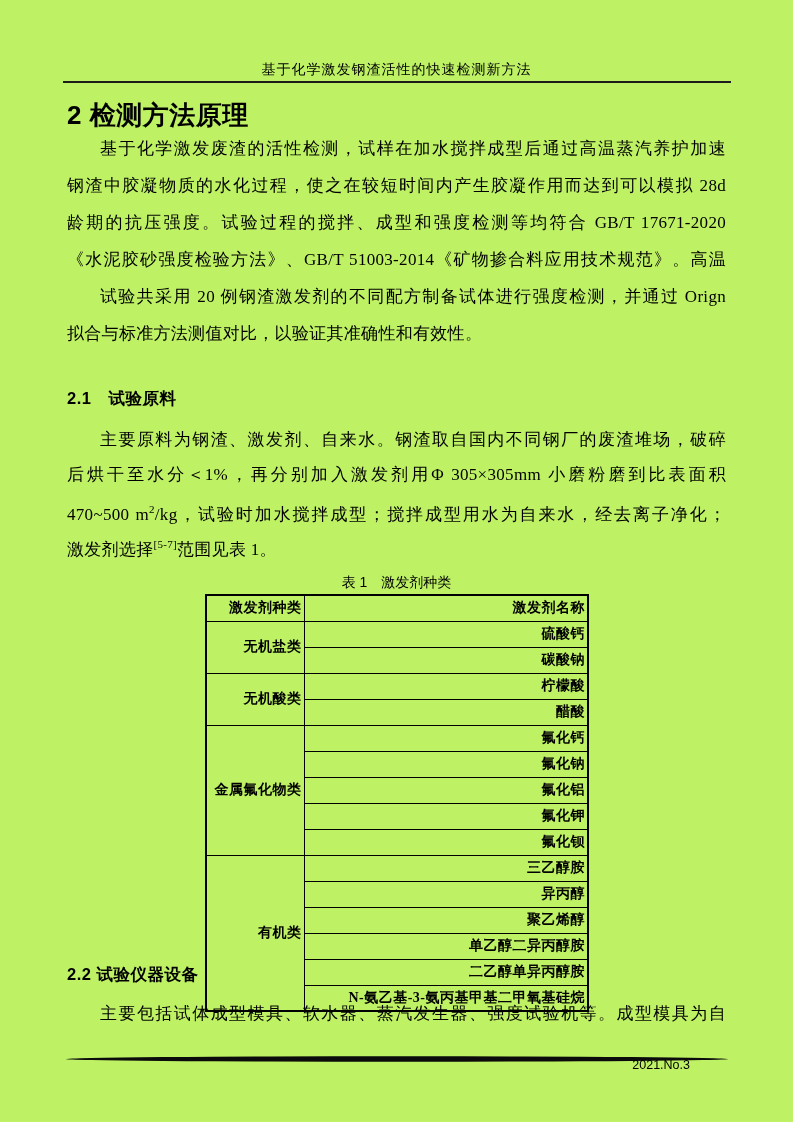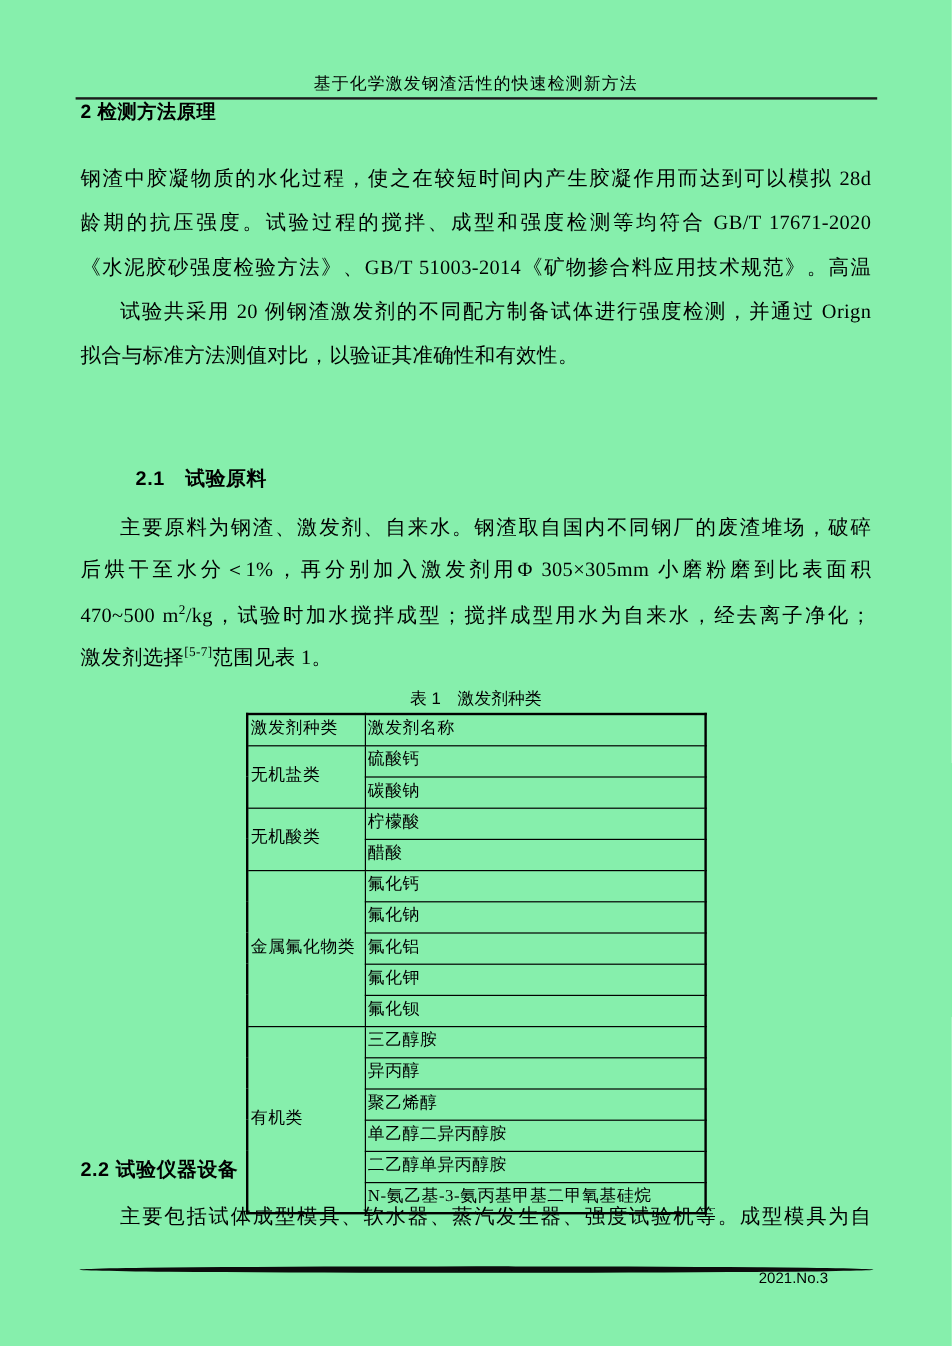--- a/index.html
+++ b/index.html
@@ -4,42 +4,42 @@
 <style>
   * { margin: 0; padding: 0; box-sizing: border-box; }
   html, body { width: 793px; height: 1122px; }
   body {
     background: #ffffff;
     color: #000;
     font-family: "Liberation Serif", "DejaVu Serif", serif;
     position: relative;
     overflow: hidden;
   }
-  .page { position: absolute; inset: 0; background: #86efac; }
+  .page { position: absolute; inset: 0; background: #bef264; }
 
   .running-head {
     position: absolute; top: 61px; left: 0; width: 100%;
     text-align: center; font-size: 14px; letter-spacing: 1px;
   }
   .head-rule {
     position: absolute; top: 81px; left: 63px; width: 668px;
     border-top: 2px solid #1c1c1c;
   }
 
   .h-main {
-    position: absolute; top: 83px; left: 67px;
+    position: absolute; top: 98px; left: 67px;
     font-family: "Liberation Sans", sans-serif;
-    font-weight: bold; font-size: 16px; letter-spacing: 0.5px;
+    font-weight: bold; font-size: 26px; letter-spacing: 0.5px;
   }
   .h-sub {
     position: absolute; left: 67px;
     font-family: "Liberation Sans", sans-serif;
     font-weight: bold; font-size: 16.5px; letter-spacing: 0.5px;
   }
-  #h21 { top: 388px; margin-left: 46px; }
+  #h21 { top: 388px; }
   #h22 { top: 964px; }
 
   .flow { position: absolute; left: 67px; width: 659px; }
   #block1 { top: 130px; }
   #block3 { top: 422px; }
   #block5 { top: 996px; }
 
   .jline {
     font-size: 17px; line-height: 37px; height: 37px;
     text-align: justify; text-align-last: justify;
@@ -57,23 +57,24 @@
     font-weight: normal; font-size: 14px;
   }
   .tbl-wrap { position: absolute; top: 594px; left: 205px; }
   table.tbl1 {
     border-collapse: collapse; table-layout: fixed;
     width: 384px; border: 2px solid #000;
   }
   table.tbl1 td {
     border: 1px solid #000;
     font-size: 14px; line-height: 1;
-    text-align: left; vertical-align: middle;
+    text-align: right; vertical-align: middle;
     height: 26px; padding: 0 2px;
     letter-spacing: 0.5px;
+    font-weight: bold;
   }
   .colcat { width: 98px; }
 
   .footer-bar { position: absolute; top: 1049px; left: 66px; }
   .footer-page {
     position: absolute; top: 1057px; left: 0; width: 100%;
     text-align: center;
     font-family: "Liberation Sans", sans-serif; font-size: 12.5px;
   }
   .footer-issue {
@@ -85,20 +86,21 @@
 <body>
 
 <div class="page">
 
   <div class="running-head">基于化学激发钢渣活性的快速检测新方法</div>
   <div class="head-rule"></div>
 
   <div class="h-main">2 检测方法原理</div>
 
   <div class="flow" id="block1">
+    <div class="jline indent">基于化学激发废渣的活性检测，试样在加水搅拌成型后通过高温蒸汽养护加速</div>
     <div class="jline">钢渣中胶凝物质的水化过程，使之在较短时间内产生胶凝作用而达到可以模拟 28d</div>
     <div class="jline">龄期的抗压强度。试验过程的搅拌、成型和强度检测等均符合 GB/T 17671-2020</div>
     <div class="jline">《水泥胶砂强度检验方法》、GB/T 51003-2014《矿物掺合料应用技术规范》。高温</div>
     <div class="jline indent">试验共采用 20 例钢渣激发剂的不同配方制备试体进行强度检测，并通过 Orign</div>
     <div class="jline last">拟合与标准方法测值对比，以验证其准确性和有效性。</div>
   </div>
 
   <div class="h-sub" id="h21">2.1　试验原料</div>
 
   <div class="flow lh35" id="block3">

